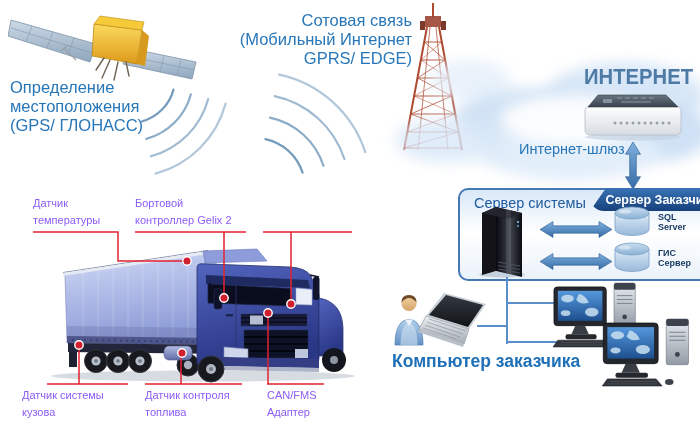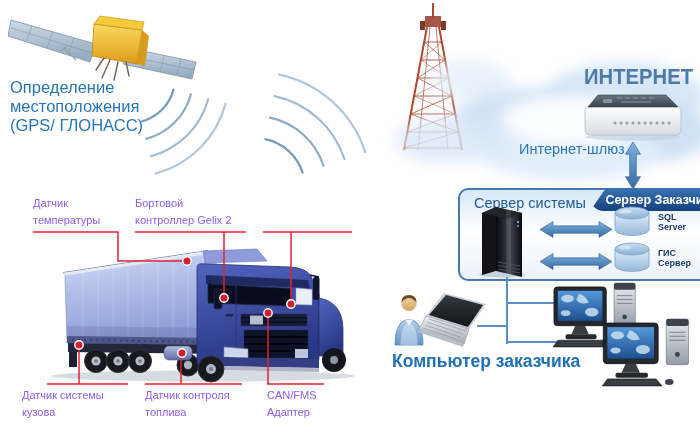--- a/index.html
+++ b/index.html
@@ -115,20 +115,23 @@
 
   <svg class="abs" style="left:130px;top:78px" width="100" height="100" viewBox="0 0 100 100">
     <g fill="none" stroke="#6590b5" stroke-width="2.2" stroke-linecap="round">
       <path d="M43.5,11.6 A45,45 0 0 1 11.6,43.5" opacity="0.9"></path>
       <path d="M60.9,16.3 A63,63 0 0 1 16.3,60.9" opacity="0.75"></path>
       <path d="M78.2,21 A81,81 0 0 1 21,78.2" opacity="0.62"></path>
       <path d="M95.6,25.6 A99,99 0 0 1 25.6,95.6" opacity="0.5"></path>
     </g>
   </svg>
 
+  <div class="blu" style="left:218px;top:11px;width:194px;text-align:right;">Сотовая связь
+(Мобильный Интернет
+GPRS/ EDGE)</div>
 
   <svg class="abs" style="left:394px;top:2px" width="78" height="152" viewBox="0 0 78 152">
     <g stroke="#ae4a30" fill="none">
       <line x1="39" y1="1" x2="39" y2="15" stroke-width="2"></line>
       <path d="M33,25 L10,148 M45,25 L68,148" stroke-width="2"></path>
       <path d="M36,25 L24,148 M42,25 L54,148" stroke-width="1" opacity="0.75"></path>
       <path d="M30.4,40 H47.6 M27,58 H51 M23.6,76 H54.4 M20.2,94 H57.8 M16.8,112 H61.2 M13.4,130 H64.6 M10.4,146 H67.6" stroke-width="1" opacity="0.9"></path>
       <path d="M30.4,40 L51,58 L23.6,76 L57.8,94 L16.8,112 L64.6,130 L10.4,146" stroke-width="0.9" opacity="0.85"></path>
       <path d="M47.6,40 L27,58 L54.4,76 L20.2,94 L61.2,112 L13.4,130" stroke-width="0.9" opacity="0.55"></path>
     </g>

